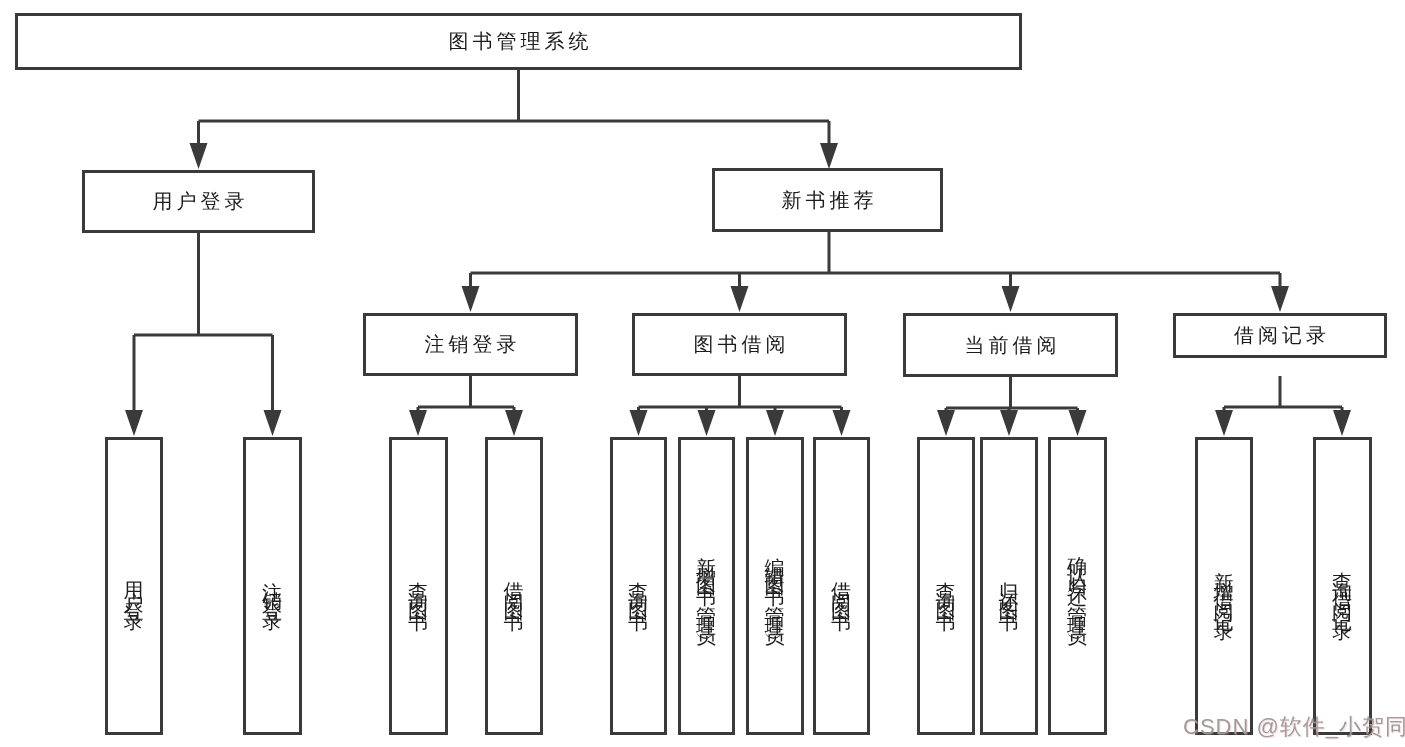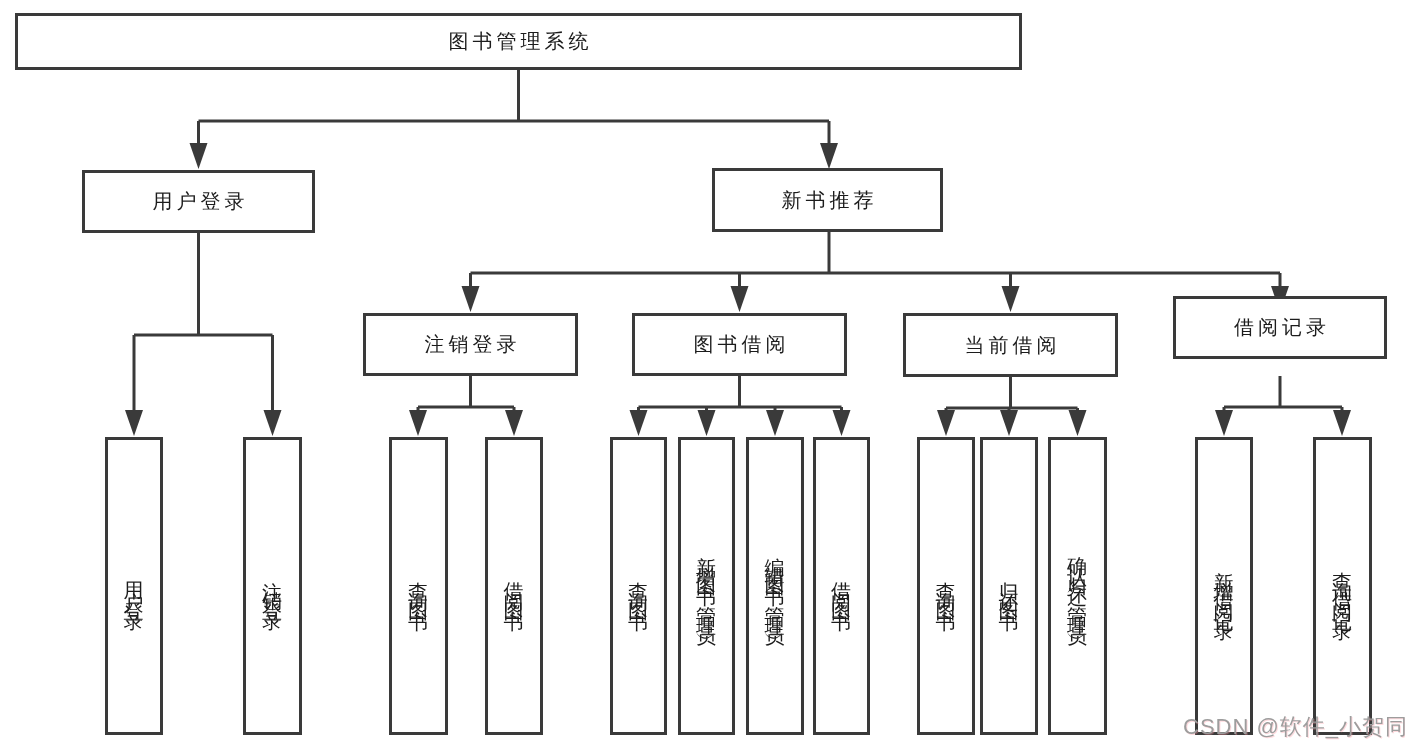--- a/index.html
+++ b/index.html
@@ -110,21 +110,21 @@
 
   <div class="node" style="left:363px;top:313px;width:215px;height:63px">
     <span>注销登录</span>
   </div>
   <div class="node" style="left:903px;top:313px;width:215px;height:64px">
     <span>当前借阅</span>
   </div>
   <div class="node" style="left:632px;top:313px;width:215px;height:63px">
     <span>图书借阅</span>
   </div>
-  <div class="node" style="left:1173px;top:296px;width:214px;height:63px">
+  <div class="node" style="left:1173px;top:313px;width:214px;height:45px">
     <span>借阅记录</span>
   </div>
 
   <div class="node leaf" style="left:105px;top:437px;width:58px;height:298px">
     <span class="vtext">用户登录</span>
   </div>
   <div class="node leaf" style="left:243px;top:437px;width:59px;height:298px">
     <span class="vtext">注销登录</span>
   </div>
   <div class="node leaf" style="left:389px;top:437px;width:59px;height:298px">

